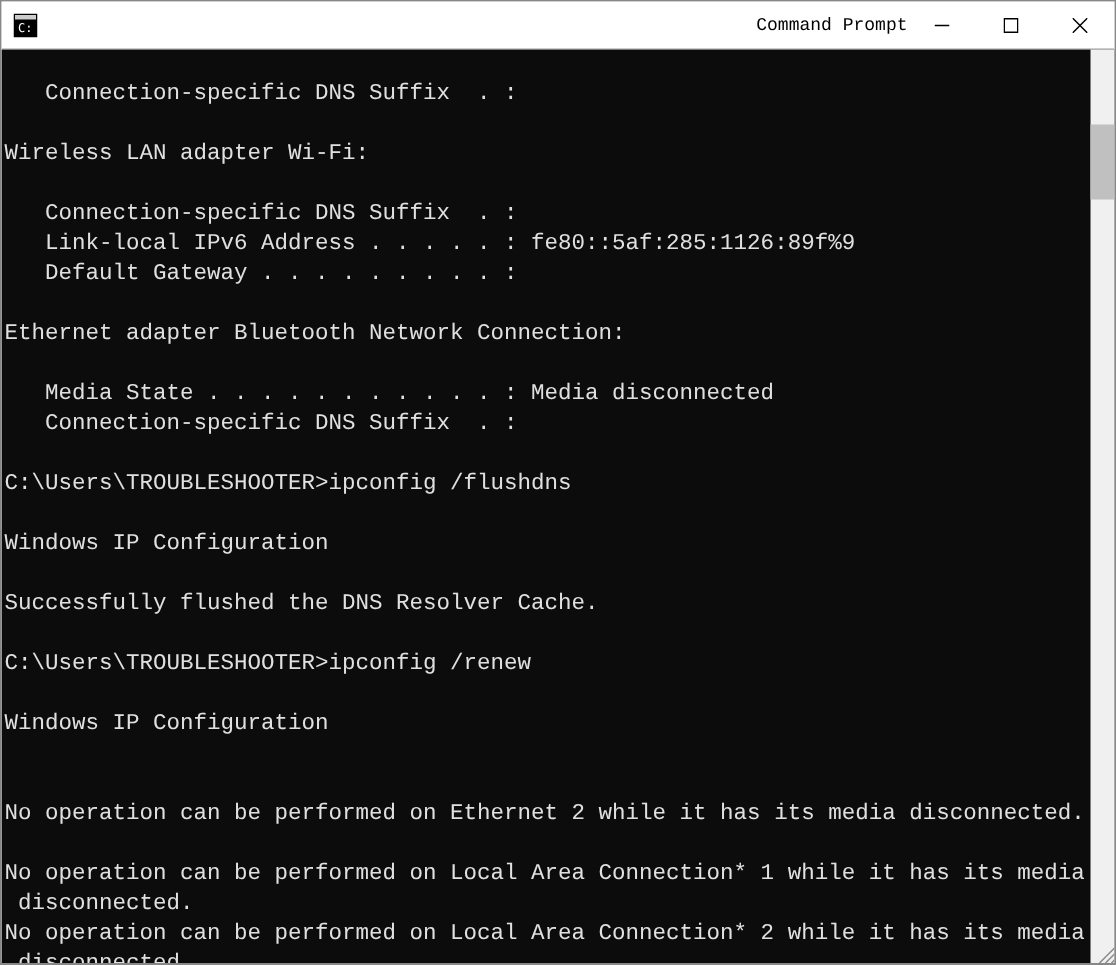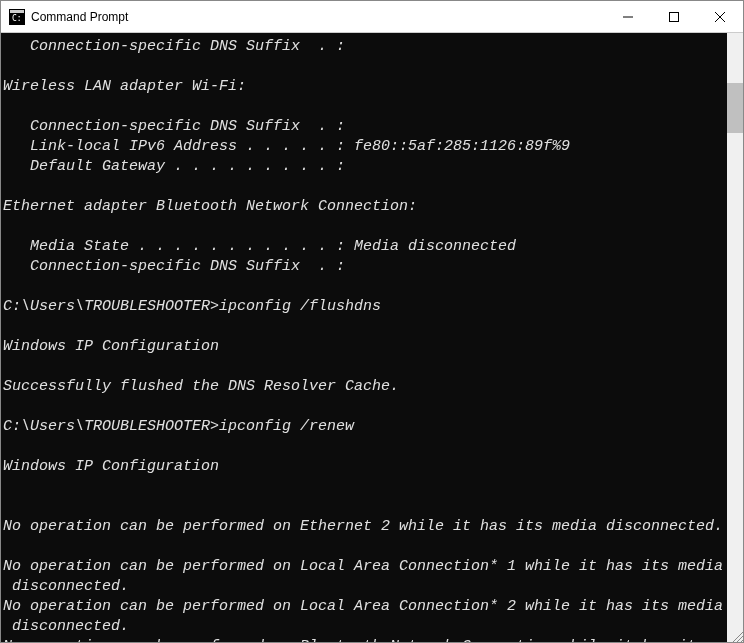--- a/index.html
+++ b/index.html
@@ -23,21 +23,22 @@
       height: 16px;
       margin: 0 6px 0 8px;
       display: flex;
       align-items: center;
       justify-content: center;
     }
     .titlebar-title {
       flex: 1;
       font-size: 12px;
       color: #000;
-      font-family: Liberation Sans, sans-serif;
+      font-family: Liberation Mono, monospace;
+      text-align: right;
     }
     .titlebar-controls {
       display: flex;
       height: 100%;
     }
     .titlebar-btn {
       width: 46px;
       height: 100%;
       display: flex;
       align-items: center;
@@ -47,28 +48,27 @@
     .titlebar-btn svg { width: 10px; height: 10px; }
     .terminal-wrap {
       position: relative;
       width: 100%;
       height: calc(100% - 32px);
       background: #0c0c0c;
       display: flex;
     }
     .terminal {
       flex: 1;
-      padding: 4px 2px;
+      padding: 20px 2px;
       font-family: Consolas, "Courier New", monospace;
       font-size: 15px;
       line-height: 20px;
       color: #e0e0e0;
       white-space: pre;
       overflow: hidden;
-      font-style: italic;
     }
     .scrollbar {
       width: 16px;
       height: 100%;
       background: #f0f0f0;
       position: relative;
     }
     .scroll-thumb {
       position: absolute;
       top: 50px;

